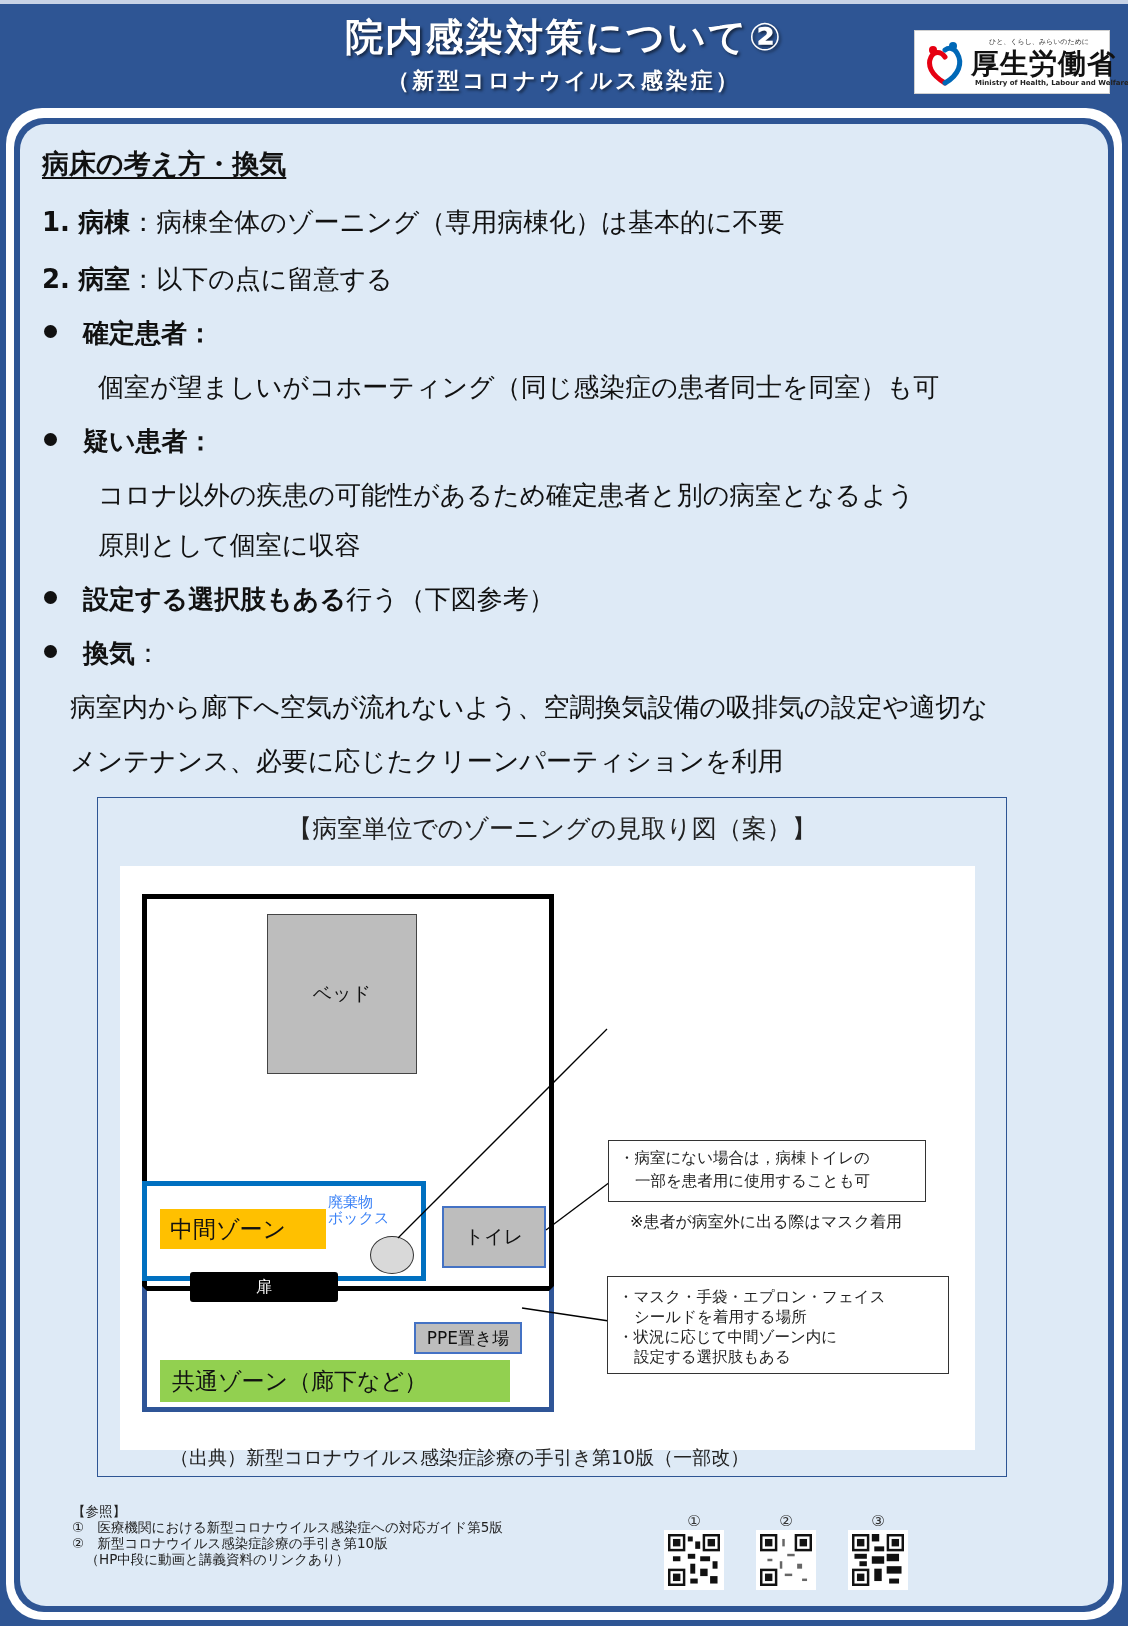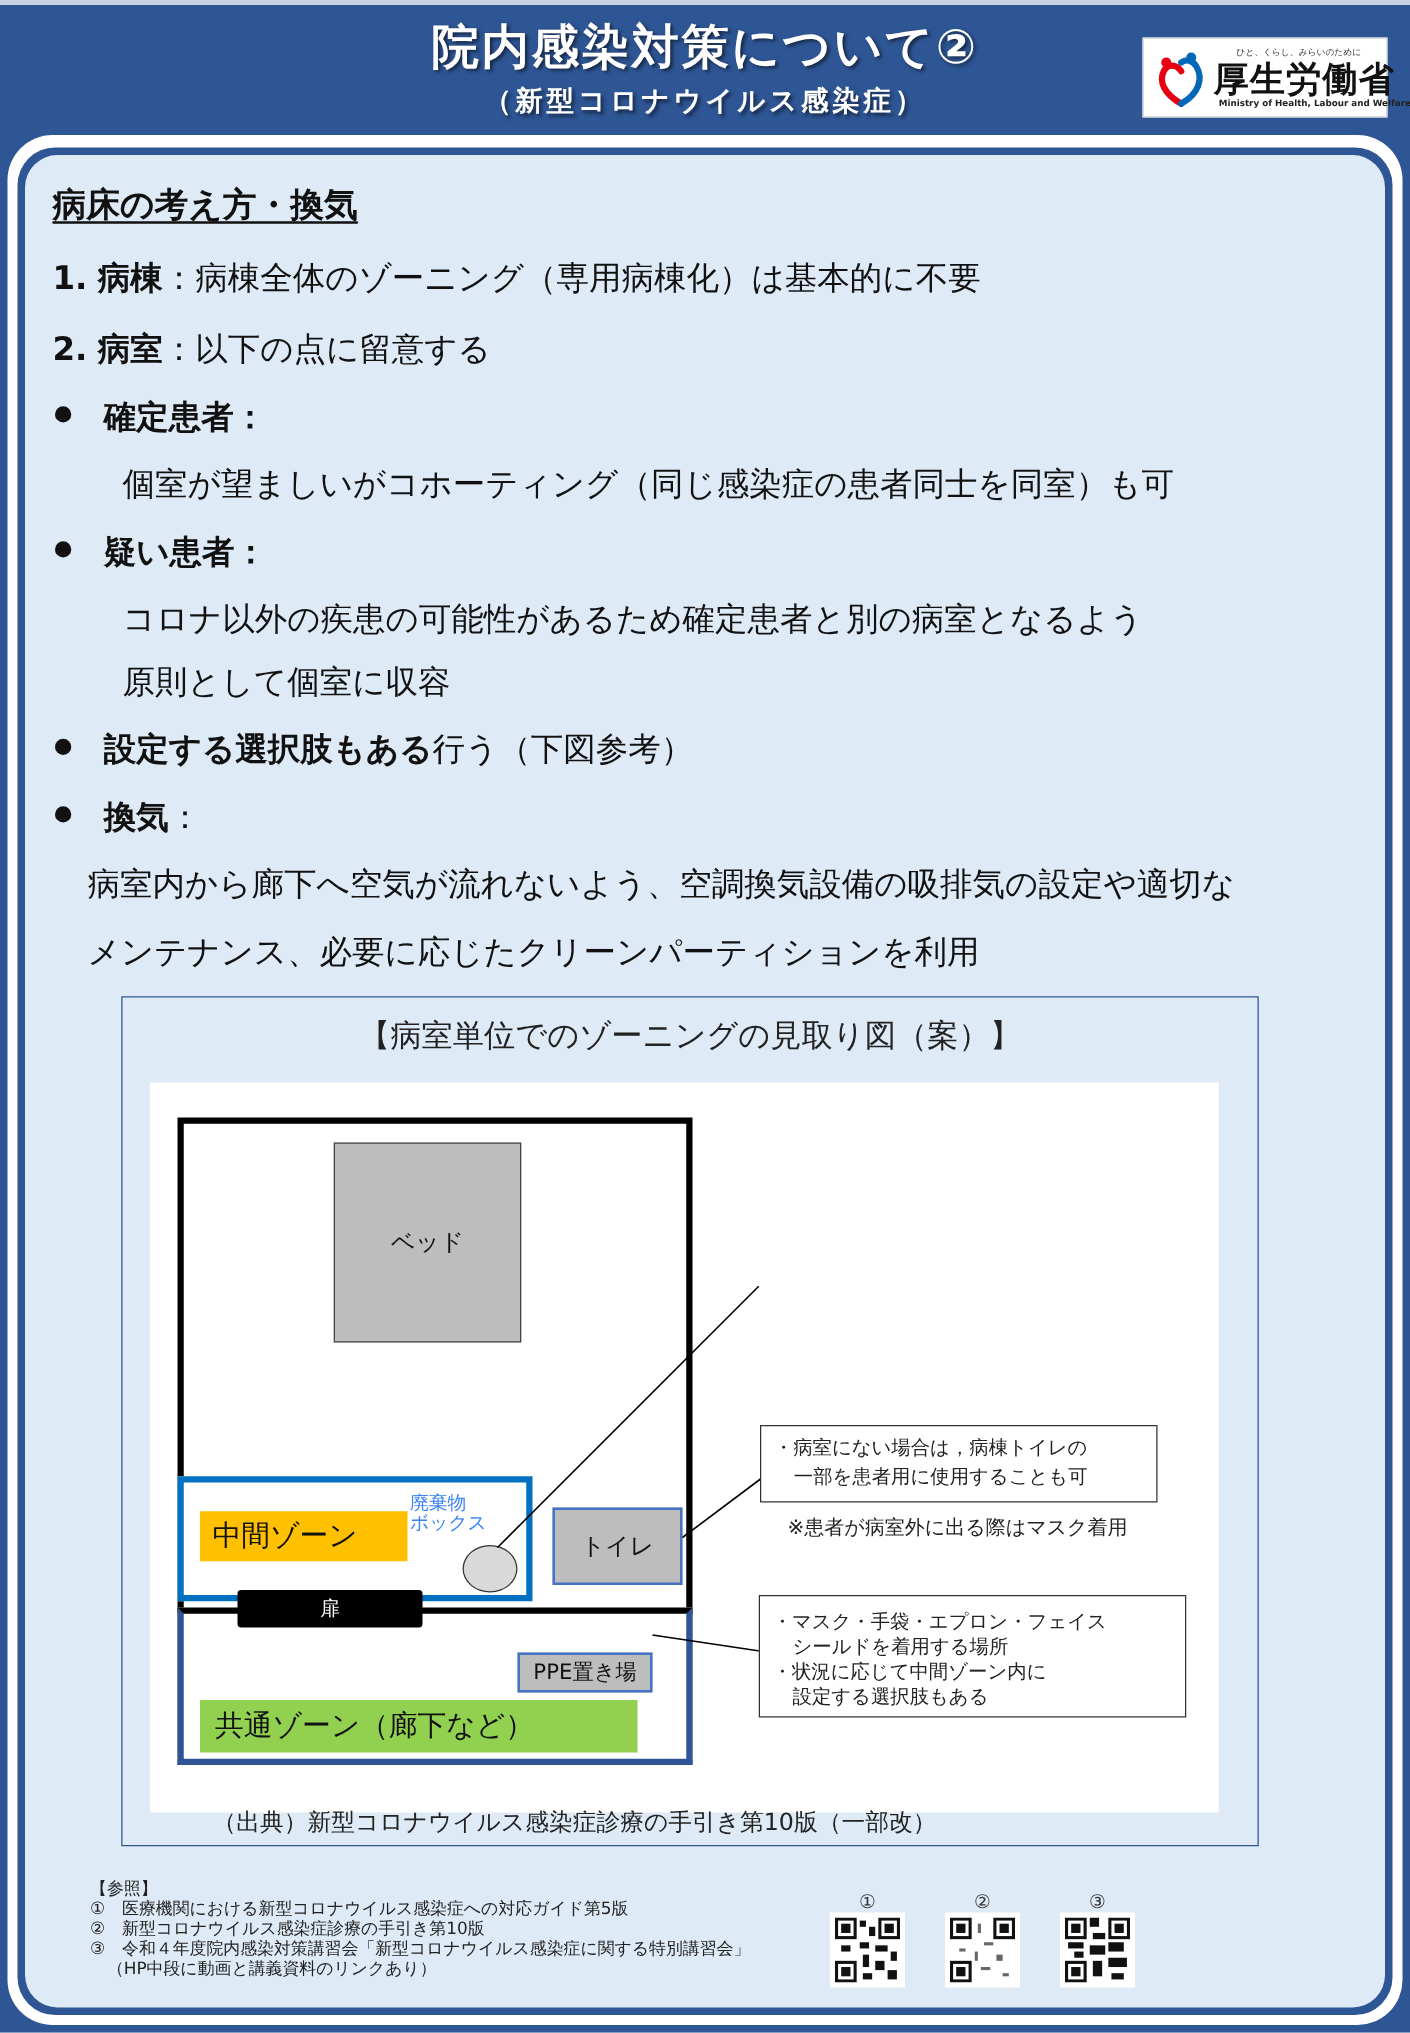--- a/index.html
+++ b/index.html
@@ -189,21 +189,20 @@
       <div class="cont">設定する選択肢もある</div>
     </div>
   </div>
   <div class="fig-source">（出典）新型コロナウイルス感染症診療の手引き第10版（一部改）</div>
 </div>
 
 <div class="refs">
   <span class="r">【参照】</span>
   <span class="r">①　医療機関における新型コロナウイルス感染症への対応ガイド第5版</span>
   <span class="r">②　新型コロナウイルス感染症診療の手引き第10版</span>
-  <span class="r">③　令和４年度院内感染対策講習会「新型コロナウイルス感染症に関する特別講習会」</span>
   <span class="r">　（HP中段に動画と講義資料のリンクあり）</span>
 </div>
 
 <div class="qr-wrap" style="left:664px;">
   <div class="qr-num">①</div>
   <div class="qr">
     <svg viewBox="0 0 21 21">
         <rect x="0" y="0" width="7" height="7" fill="#111"></rect>
         <rect x="1" y="1" width="5" height="5" fill="#fff"></rect>
         <rect x="2" y="2" width="3" height="3" fill="#111"></rect>

